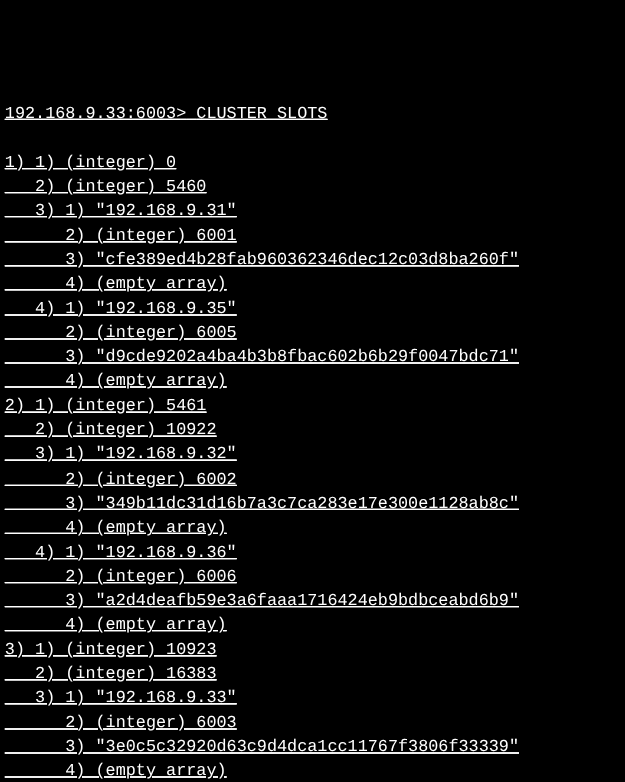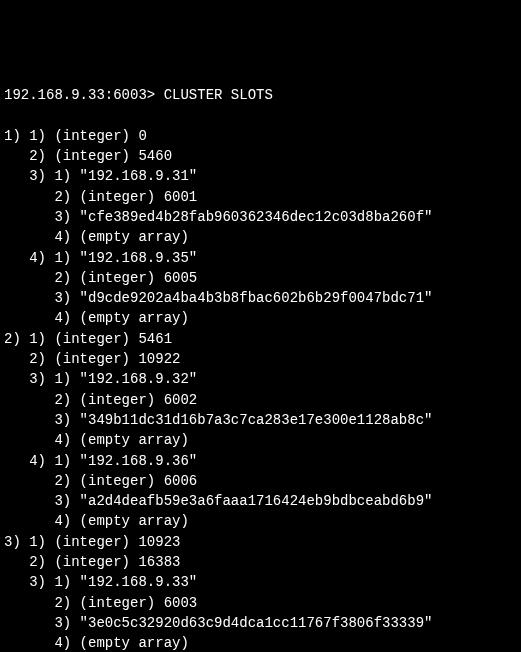--- a/index.html
+++ b/index.html
@@ -1,18 +1,19 @@
 <!DOCTYPE html>
 <html><head>
   <meta charset="utf-8">
   <style>
     * {
       margin: 0;
       padding: 0;
       box-sizing: border-box;
+      text-decoration: underline;
     }
     body {
       background: #000;
       color: #fff;
       font-family: "Courier New", Consolas, monospace;
       font-size: 14px;
       line-height: 1.45;
       padding: 4px 4px 8px 4px;
       width: 521px;
       position: relative;

